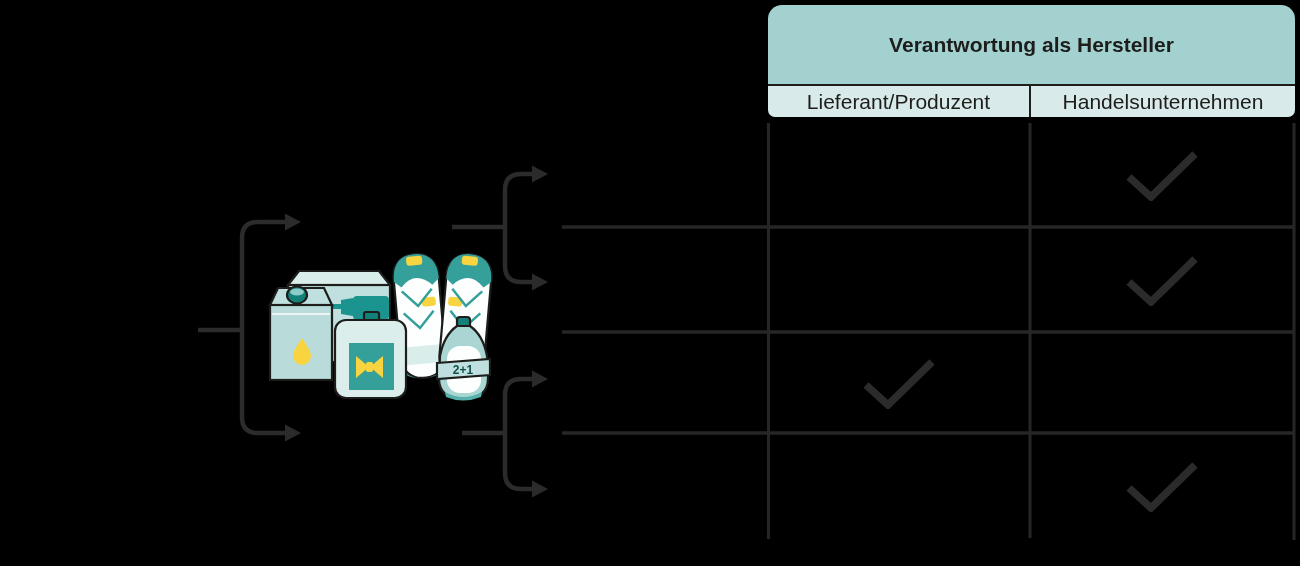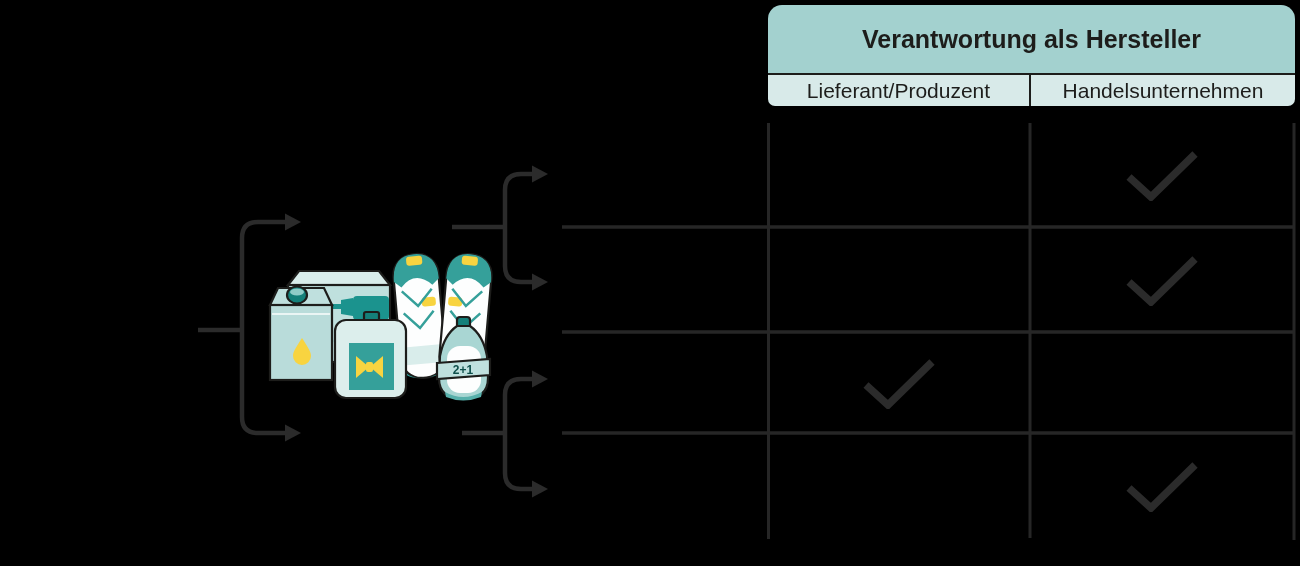--- a/index.html
+++ b/index.html
@@ -27,24 +27,24 @@
   svg{display:block;}
   .overlay{position:absolute;left:0;top:0;}
   .grid line{stroke:var(--line,#262626);}
   .grid .h{stroke-width:3.5;}
   .grid .v{stroke-width:3;}
   .arrows path{fill:none;stroke:var(--mark,#2b2b2b);stroke-width:4.5;}
   .arrows polygon{fill:var(--mark,#2b2b2b);stroke:none;}
 
   .header{position:absolute;left:768px;top:5px;width:527px;}
   .header-top{
-    height:70px;background:var(--header_teal,#a3d1cf);
+    height:81px;background:var(--header_teal,#a3d1cf);
     border-radius:14px 14px 0 0;border-bottom:2px solid #1d1d1b;
     display:flex;flex-direction:row;justify-content:center;align-items:center;
-    font-weight:bold;font-size:25px;line-height:26px;color:var(--header_text,#1d1d1b);
+    font-weight:bold;font-size:21px;line-height:26px;color:var(--header_text,#1d1d1b);
     box-sizing:border-box;
   }
   .header-cols{display:flex;height:31px;}
   .hcol{
     background:var(--subheader_teal,#d8eae9);
     display:flex;align-items:center;justify-content:center;
     font-size:21px;color:var(--header_text,#1d1d1b);
     box-sizing:border-box;
   }
   .hcol.left{width:263px;border-right:2px solid #1d1d1b;border-radius:0 0 0 7px;}

